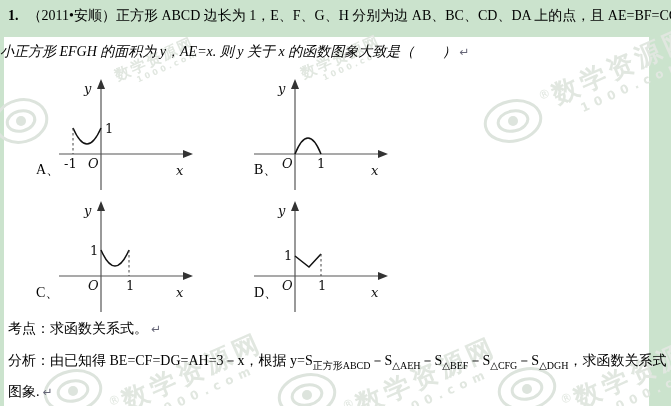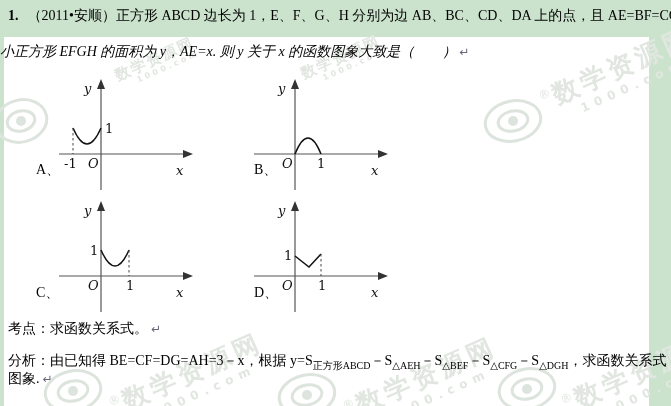--- a/index.html
+++ b/index.html
@@ -168,17 +168,17 @@
   <span class="abs pmark" style="left:388px;top:287px;">↵</span>
 
   <div class="abs txt" style="left:8px;top:320px;">
     <span>考点：</span><span>求函数关系式。</span><span class="pmark">↵</span>
   </div>
 
   <div class="abs txt" style="left:8px;top:352px;">
     <span>分析：</span><span>由已知得 BE=CF=DG=AH=3－x，根据 y=S</span><span class="fsub">正方形ABCD</span><span>－S</span><span class="fsub">△AEH</span><span>－S</span><span class="fsub">△BEF</span><span>－S</span><span class="fsub">△CFG</span><span>－S</span><span class="fsub">△DGH</span><span>，求函数关系式，判断函数</span>
   </div>
 
-  <div class="abs txt" style="left:8px;top:370px;">
+  <div class="abs txt" style="left:8px;top:383px;">
     <span>图象.</span><span class="pmark">↵</span>
   </div>
 
 </div>
 
 </body></html>

